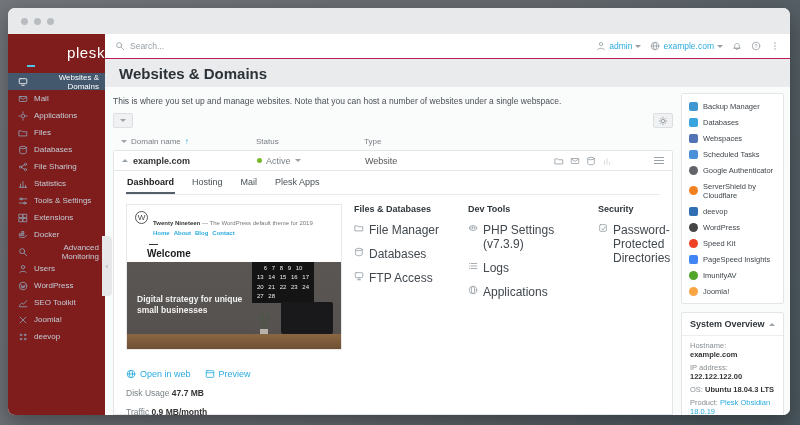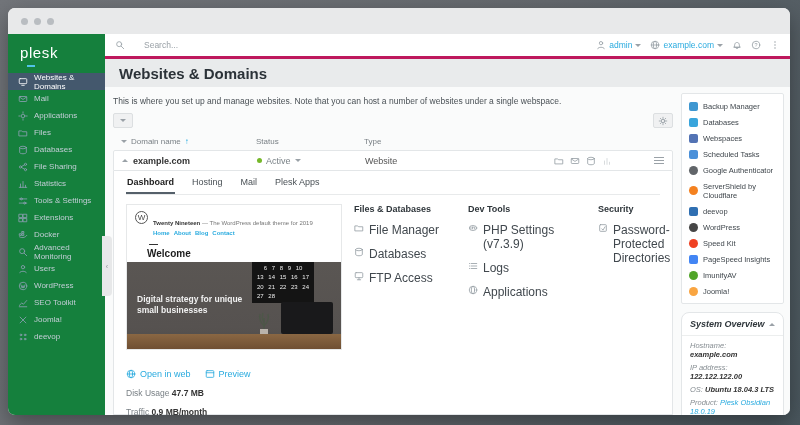--- a/index.html
+++ b/index.html
@@ -8,35 +8,35 @@
            background: linear-gradient(115deg, #72757a 0%, #64686d 55%, #4a575e 100%); }
   .window { position: absolute; left: 8px; top: 8px; width: 782px; height: 407px;
             border-radius: 7px; overflow: hidden; background: #fff;
             box-shadow: 0 8px 22px rgba(0,0,0,.35); }
   .titlebar { height: 26px; background: #e8e9ea; display: flex; align-items: center;
               padding-left: 13px; gap: 6px; }
   .tdot { width: 7px; height: 7px; border-radius: 50%; background: #b9bdc1; }
   .app { display: flex; height: 381px; }
 
   
-  .sidenav { width: 97px; background: #15803d; flex: none; }
+  .sidenav { width: 97px; background: #7f1d1d; flex: none; text-align: right; }
   .logo { color: #fff; font-size: 15px; font-weight: 500; letter-spacing: .6px;
           padding: 10px 0 4px 12px; }
   .logo-bar { width: 8px; height: 2px; background: #51c3e8; margin: 0 0 6px 19px; }
   .nav-item { display: flex; align-items: center; gap: 6px; padding: 4px 6px 4px 10px;
               font-size: 8px; color: #c3cdd6; cursor: default; height: 17px; }
   .nav-item.active { background: #44586d; color: #fff; }
   .ic { width: 10px; height: 10px; flex: none; stroke: #8ba0b2; fill: none;
         stroke-width: 1; stroke-linecap: round; stroke-linejoin: round; }
   .nav-item.active .ic { stroke: #fff; }
 
   
   .main { flex: 1; display: flex; flex-direction: column; background: #fafbfb; min-width: 0; }
-  .topbar { height: 25px; background: #fff; border-bottom: 3px solid #be185d;
-            display: flex; align-items: center; padding: 0 10px; gap: 19px; flex: none; }
+  .topbar { height: 25px; background: #fff; border-bottom: 1px solid #be185d;
+            display: flex; align-items: center; padding: 0 10px; gap: 5px; flex: none; }
   .gic { width: 10px; height: 10px; stroke: #98a0a6; fill: none; stroke-width: 1;
          stroke-linecap: round; flex: none; }
   .search-input { border: none; outline: none; font-size: 8.5px; color: #555;
                   font-family: "Liberation Sans", sans-serif; width: 220px; background: transparent; }
   .search-input::placeholder { color: #9aa1a7; }
   .top-right { margin-left: auto; display: flex; align-items: center; gap: 9px; }
   .top-link { display: flex; align-items: center; gap: 3px; font-size: 8.5px; color: #2aabdf; }
   .caret { width: 0; height: 0; border-left: 3px solid transparent; border-right: 3px solid transparent;
            border-top: 3px solid #9aa1a7; display: inline-block; }
   .caret.up { transform: rotate(180deg); }
@@ -112,21 +112,21 @@
   .weblinks { display: flex; gap: 14px; margin-top: 9px; }
   .link { color: #2aabdf; cursor: pointer; }
 
   
   .rightcol { flex: 1; display: flex; flex-direction: column; padding-top: 6px; min-width: 0; }
   .tools-panel { background: #fff; border: 1px solid #e3e6e8; border-radius: 2px; padding: 4px 7px; }
   .tool-item { display: flex; align-items: center; gap: 5px; font-size: 7.5px; color: #3f464c;
                padding: 3.5px 0; cursor: pointer; }
   .tool-ic { width: 9px; height: 9px; border-radius: 2px; flex: none; }
   .tool-ic.round { border-radius: 50%; }
-  .sys-panel { background: #fff; border: 1px solid #e3e6e8; border-radius: 8px; margin-top: 8px; flex: 1; font-style: italic; }
+  .sys-panel { background: #fff; border: 1px solid #e3e6e8; border-radius: 2px; margin-top: 8px; flex: 1; }
   .sys-header { display: flex; align-items: center; justify-content: space-between;
                 padding: 6px 8px; font-size: 9px; font-weight: 700; color: #2f363b;
                 border-bottom: 1px solid #eceeee; }
   .sys-body { padding: 5px 8px 3px; }
   .sys-row { font-size: 7.5px; color: #868d92; margin-bottom: 4px; }
   .sys-row b { color: #333; }
 
   .collapse-handle { position: absolute; left: 94px; top: 228px; width: 10px; height: 60px;
                      background: #e7e8e9; border-radius: 0 4px 4px 0; display: flex;
                      align-items: center; justify-content: center; color: #8d9499; font-size: 7px; cursor: pointer; }

